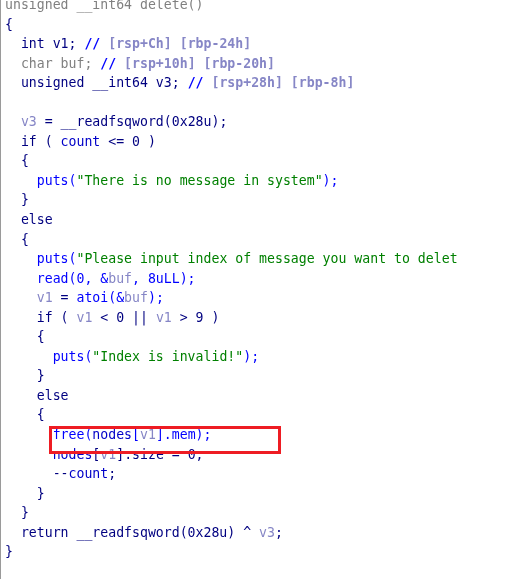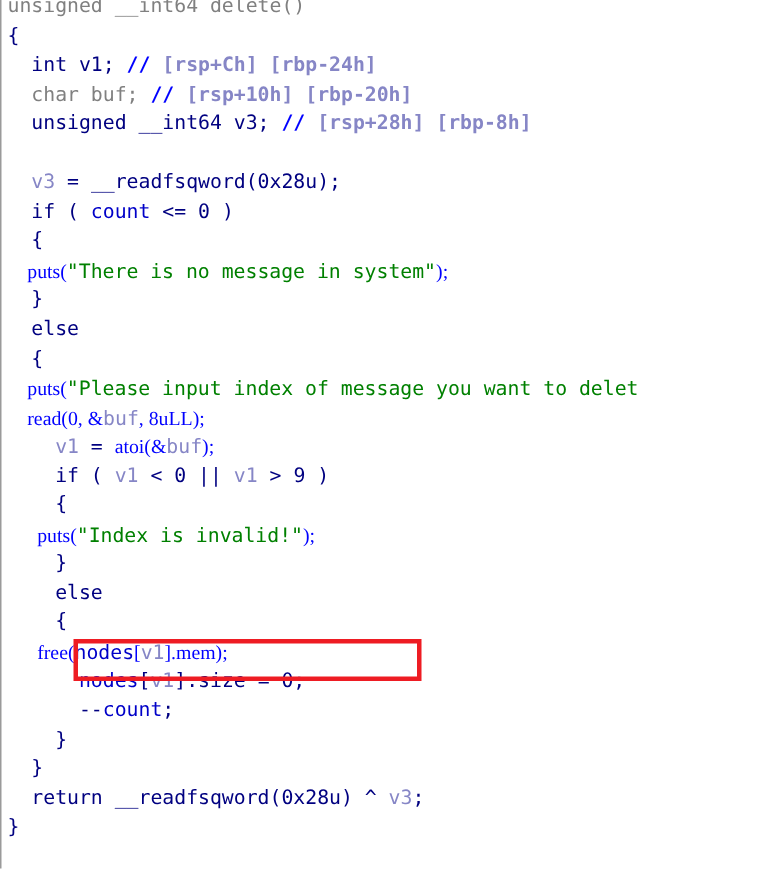--- a/index.html
+++ b/index.html
@@ -43,21 +43,21 @@
   }
 
   
   .t-fnsig   { color: #808080; }              
   .t-kw      { color: #000080; }              
   .t-punct   { color: #000080; }              
   .t-cmt     { color: #0000ff; font-weight: bold; }  
   .t-stkoff  { color: #8686c6; font-weight: bold; }              
   .t-lvar    { color: #8686c6; }              
   .t-gvar    { color: #0000c8; }              
-  .t-func    { color: #0000ff; font-family: Liberation Serif, serif; }              
+  .t-func    { color: #0000ff; }              
   .t-str     { color: #008000; }              
   .t-dim     { color: #808080; }              
 
   
   #free-call-highlight {
     position: absolute;
     left: 48px;
     top: 426px;
     width: 232px;
     height: 28px;

